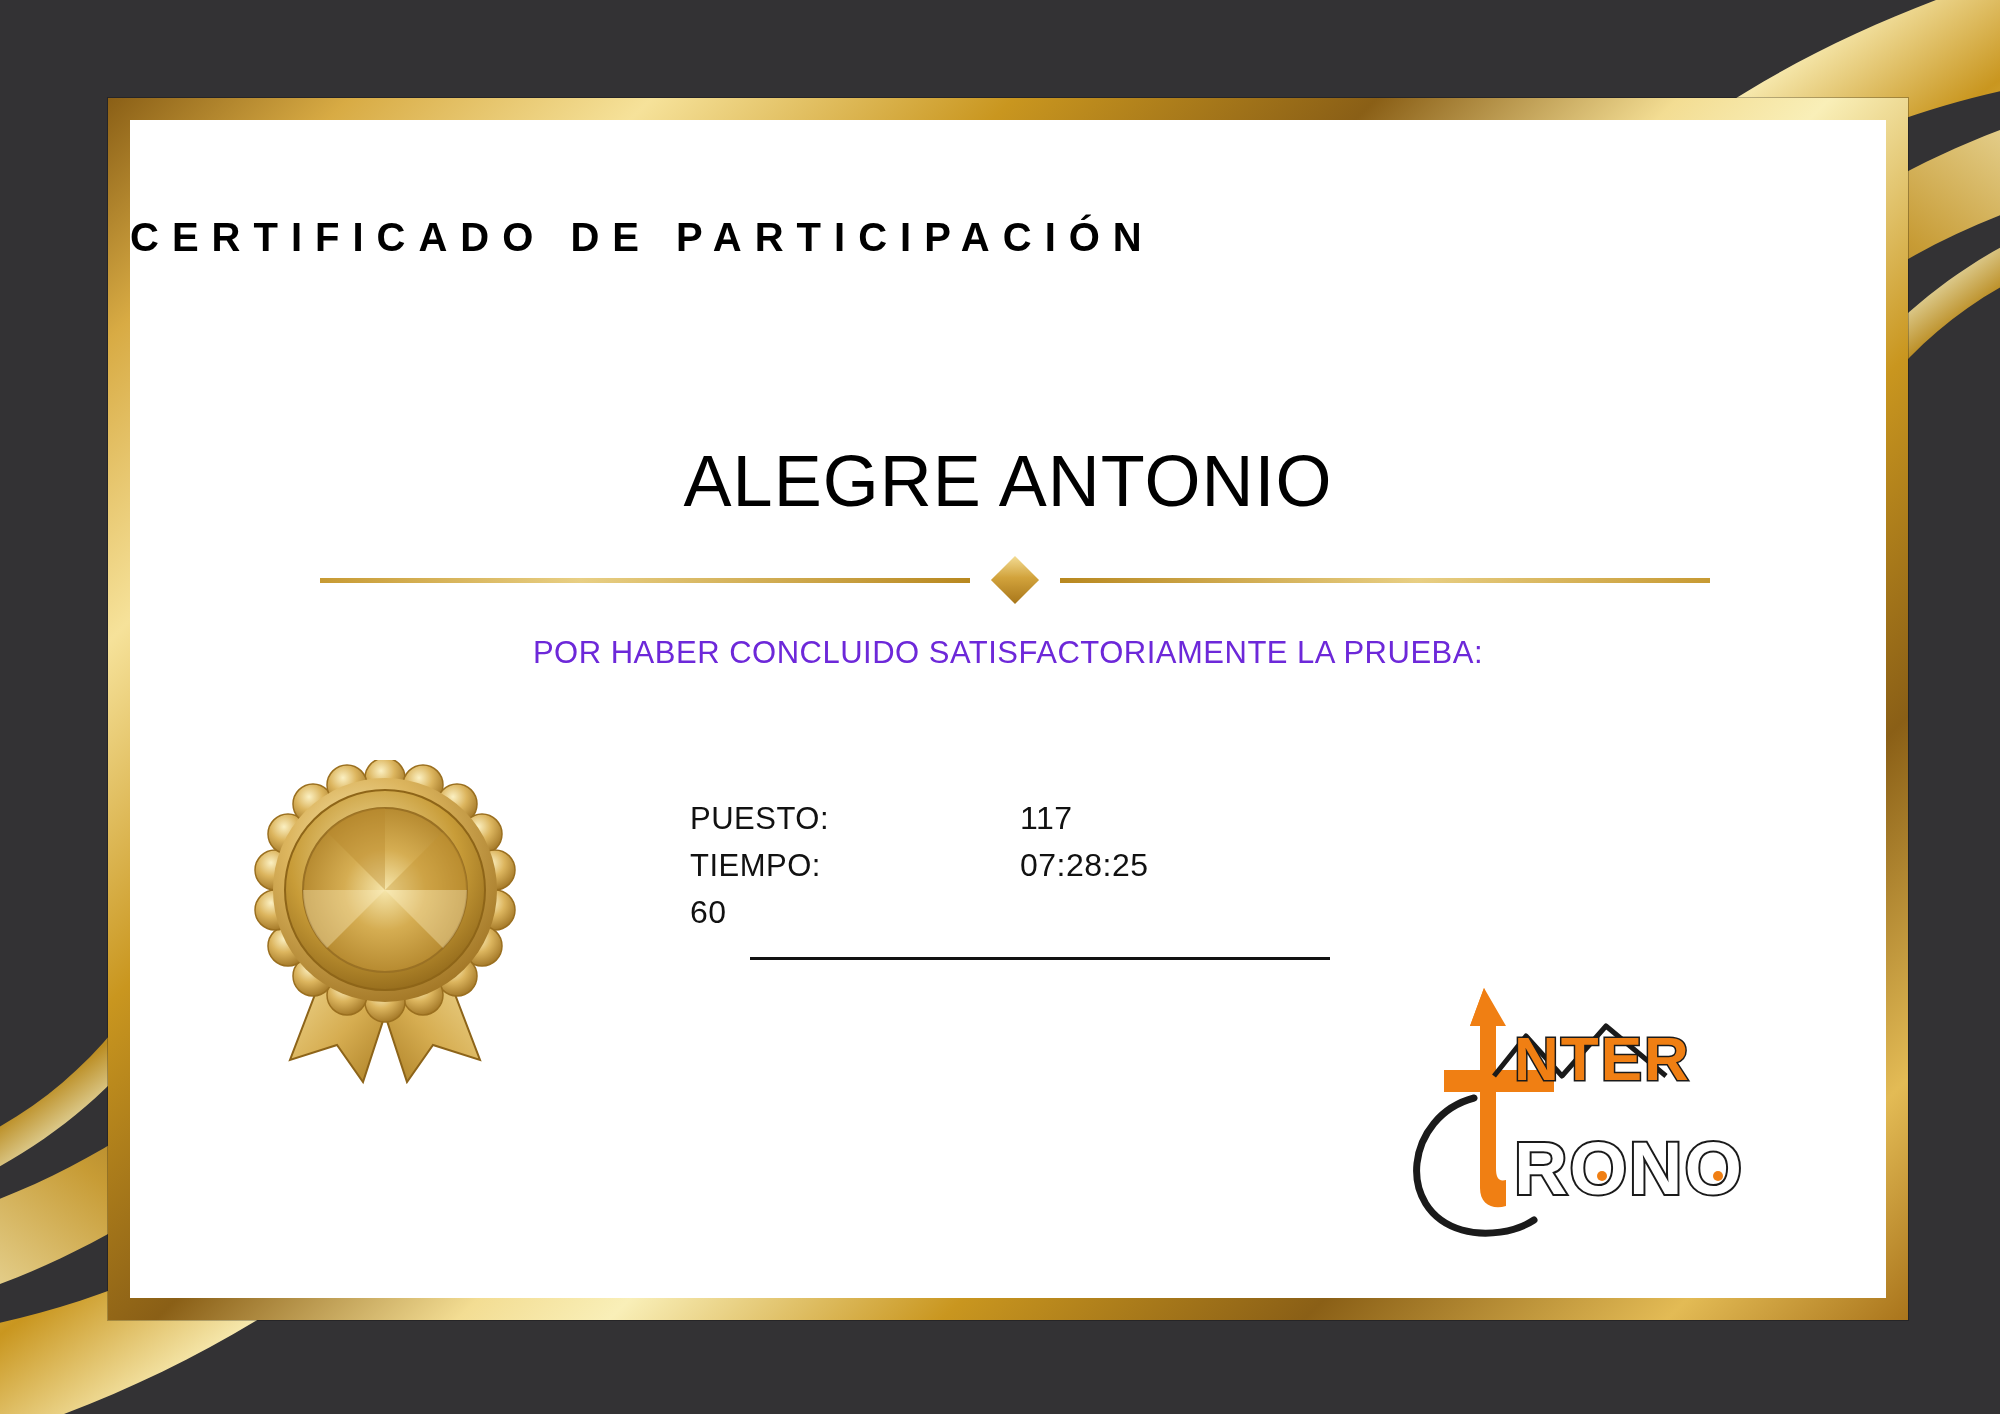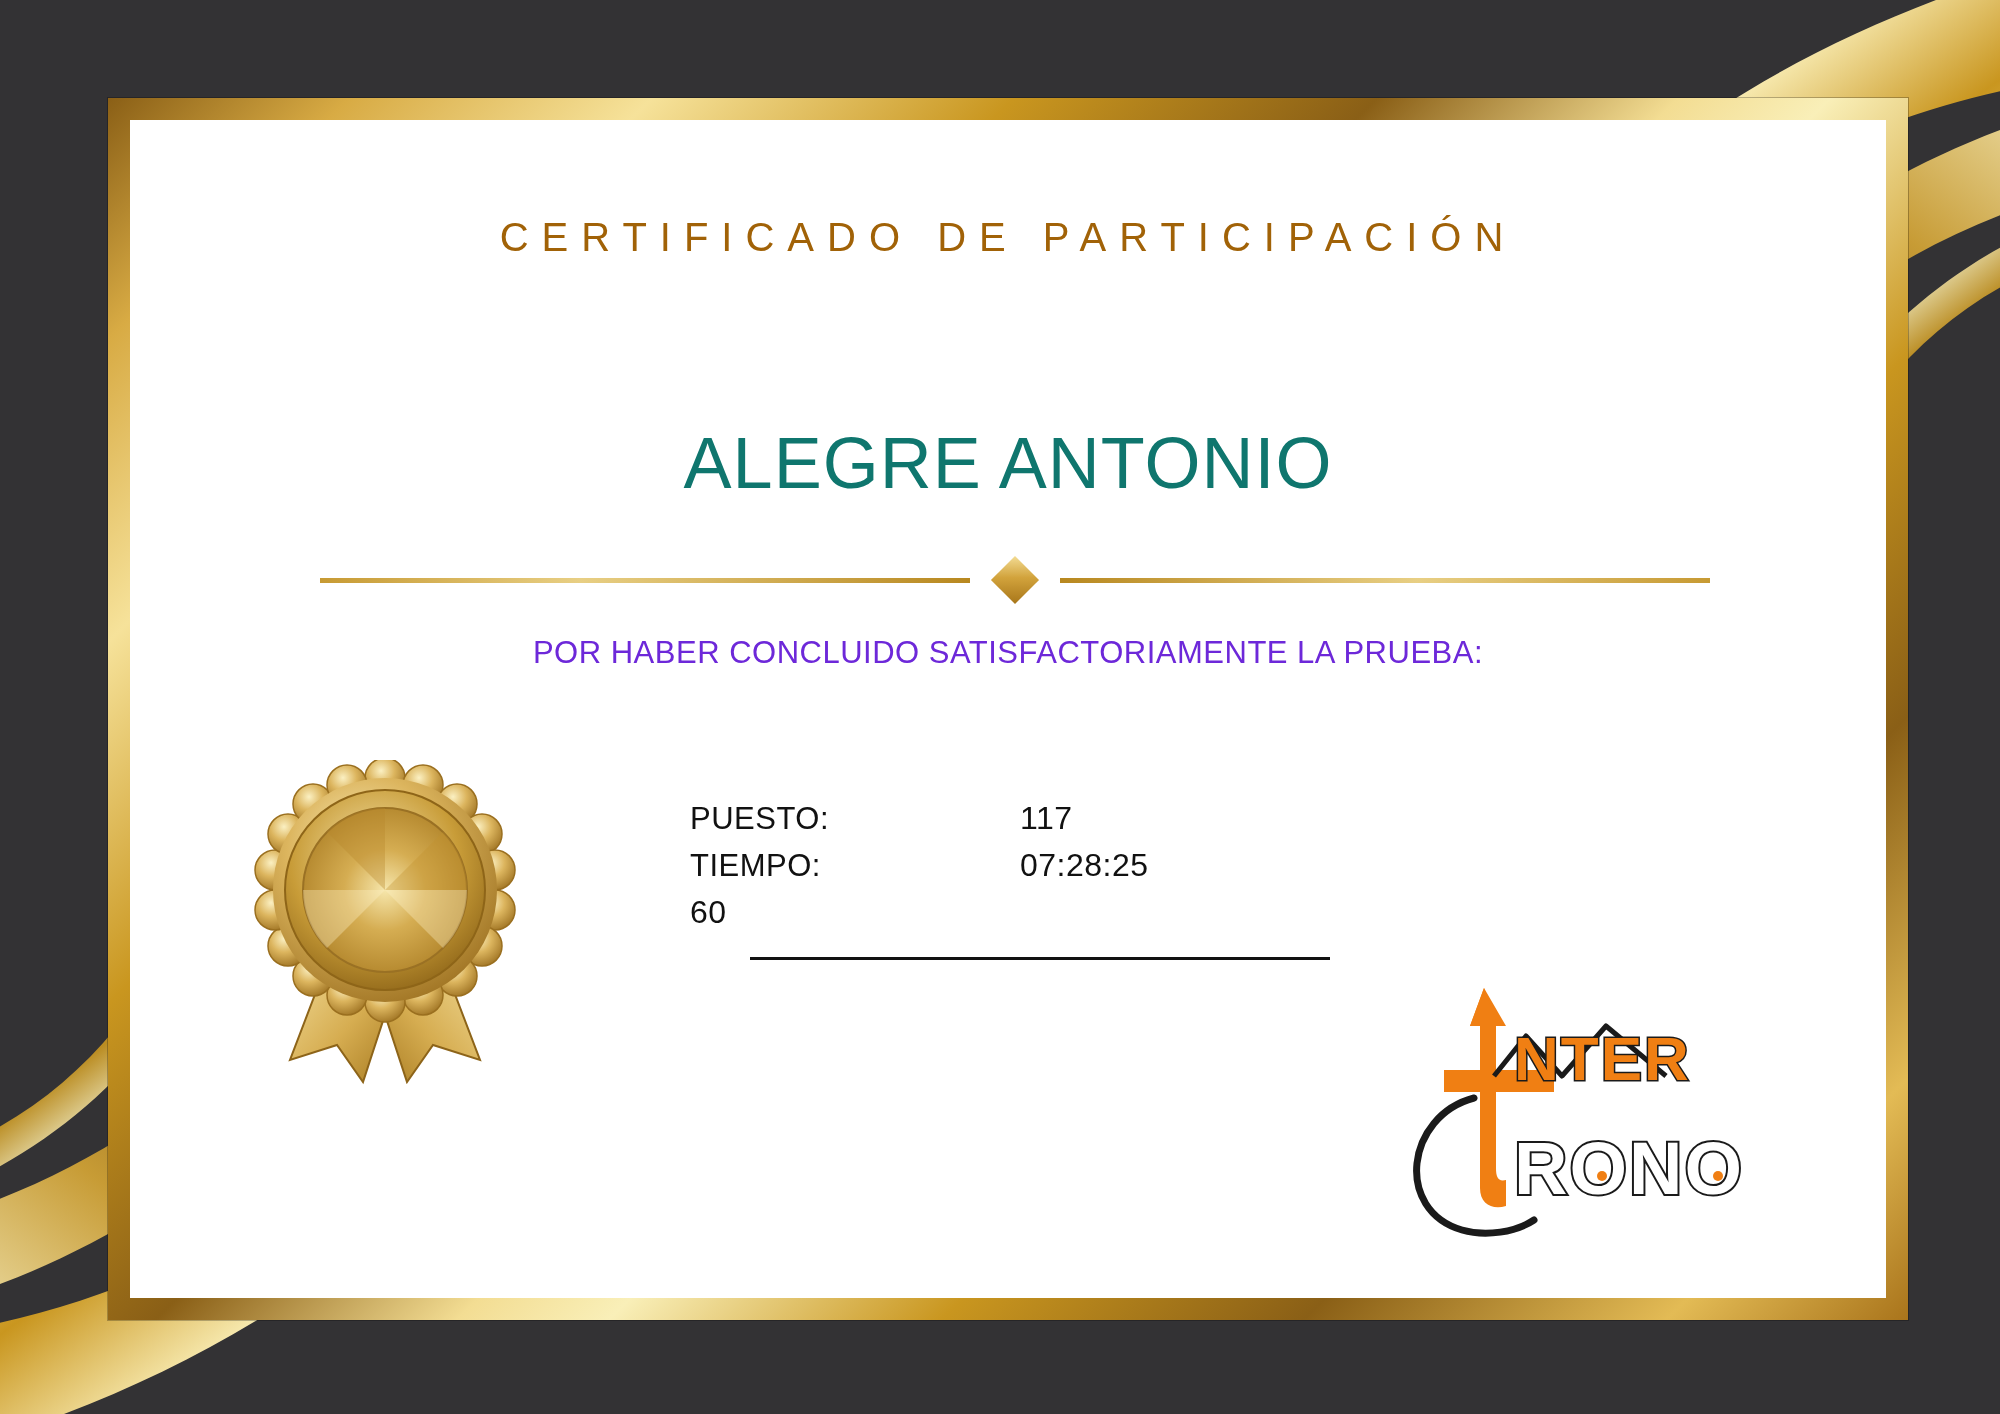--- a/index.html
+++ b/index.html
@@ -57,37 +57,36 @@
     position: relative;
     box-sizing: border-box;
   }
 
   
   .cert-title {
     position: absolute;
     top: 95px;
     left: 0;
     width: 100%;
-    text-align: center;
     font-size: 40px;
     letter-spacing: 13px;
-    color: #a16207;
-    font-weight: 400;
+    color: #000000;
+    font-weight: 700;
     text-transform: uppercase;
   }
 
   
   .recipient {
     position: absolute;
-    top: 302px;
+    top: 320px;
     left: 0;
     width: 100%;
     text-align: center;
     font-size: 72px;
-    color: #0f766e;
+    color: #000000;
     font-weight: 400;
     letter-spacing: 1px;
   }
 
   
   .divider {
     position: absolute;
     top: 440px;
     left: 190px;
     width: 1390px;

